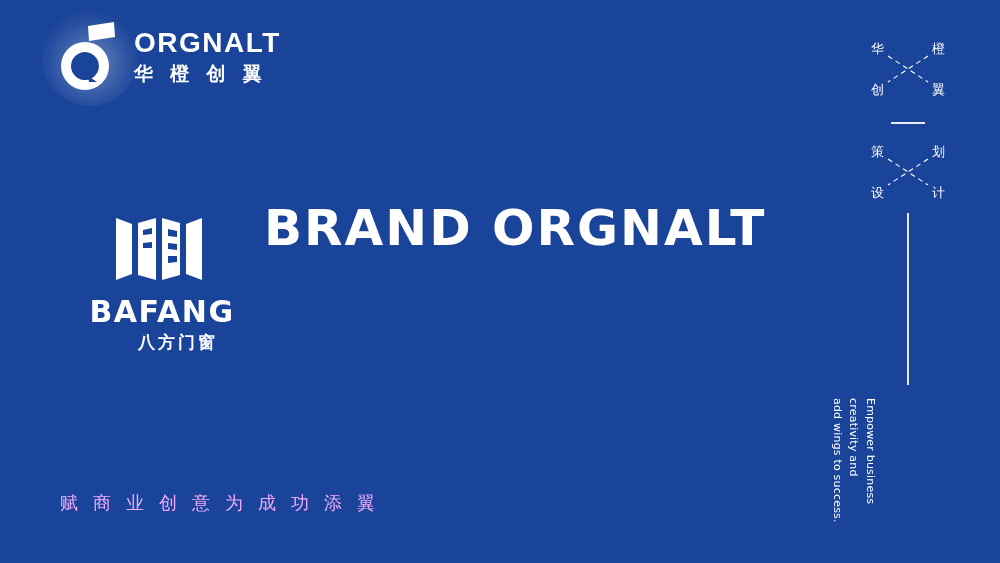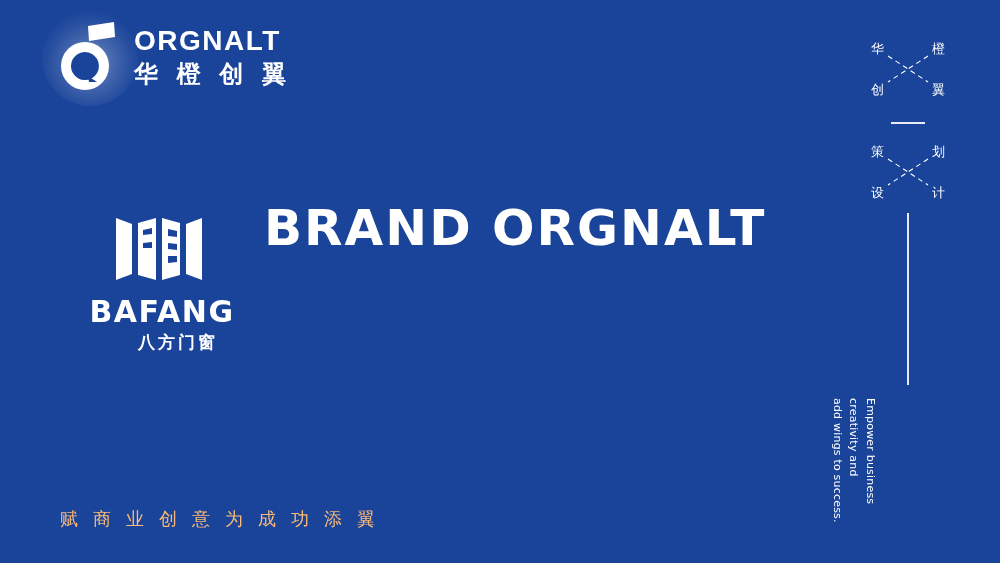--- a/index.html
+++ b/index.html
@@ -37,21 +37,21 @@
     pointer-events:none;
   }
   .mark-svg { position:relative; display:block; }
   .agency-words { position:relative; }
   .agency-en {
     font-size:28px; font-weight:700; letter-spacing:1.5px;
     line-height:1; color:#ffffff;
   }
   .agency-cn {
     margin-top:7px;
-    font-size:24px; font-weight:700; letter-spacing:6px;
+    font-size:19px; font-weight:700; letter-spacing:6px;
     line-height:1; color:#ffffff;
   }
 
   
   .center-block {
     position:absolute;
     left:78px; top:196px;
     display:flex; align-items:flex-start;
   }
   .client-logo {
@@ -82,23 +82,23 @@
   .title-cn {
     margin-top:10px;
     font-size:46px; font-weight:400; letter-spacing:1px;
     line-height:1.12; color:#fff;
     white-space:nowrap;
   }
 
   
   .tagline {
     position:absolute;
-    left:60px; bottom:32px;
+    left:60px; bottom:48px;
     font-size:18px; letter-spacing:5px; font-weight:400;
-    color:#fdba74;
+    color:#f0abfc;
     white-space:nowrap;
   }
 
   
   .right-rail {
     position:absolute;
     right:32px; top:0; bottom:0;
     width:120px;
   }
   .char-grid {

